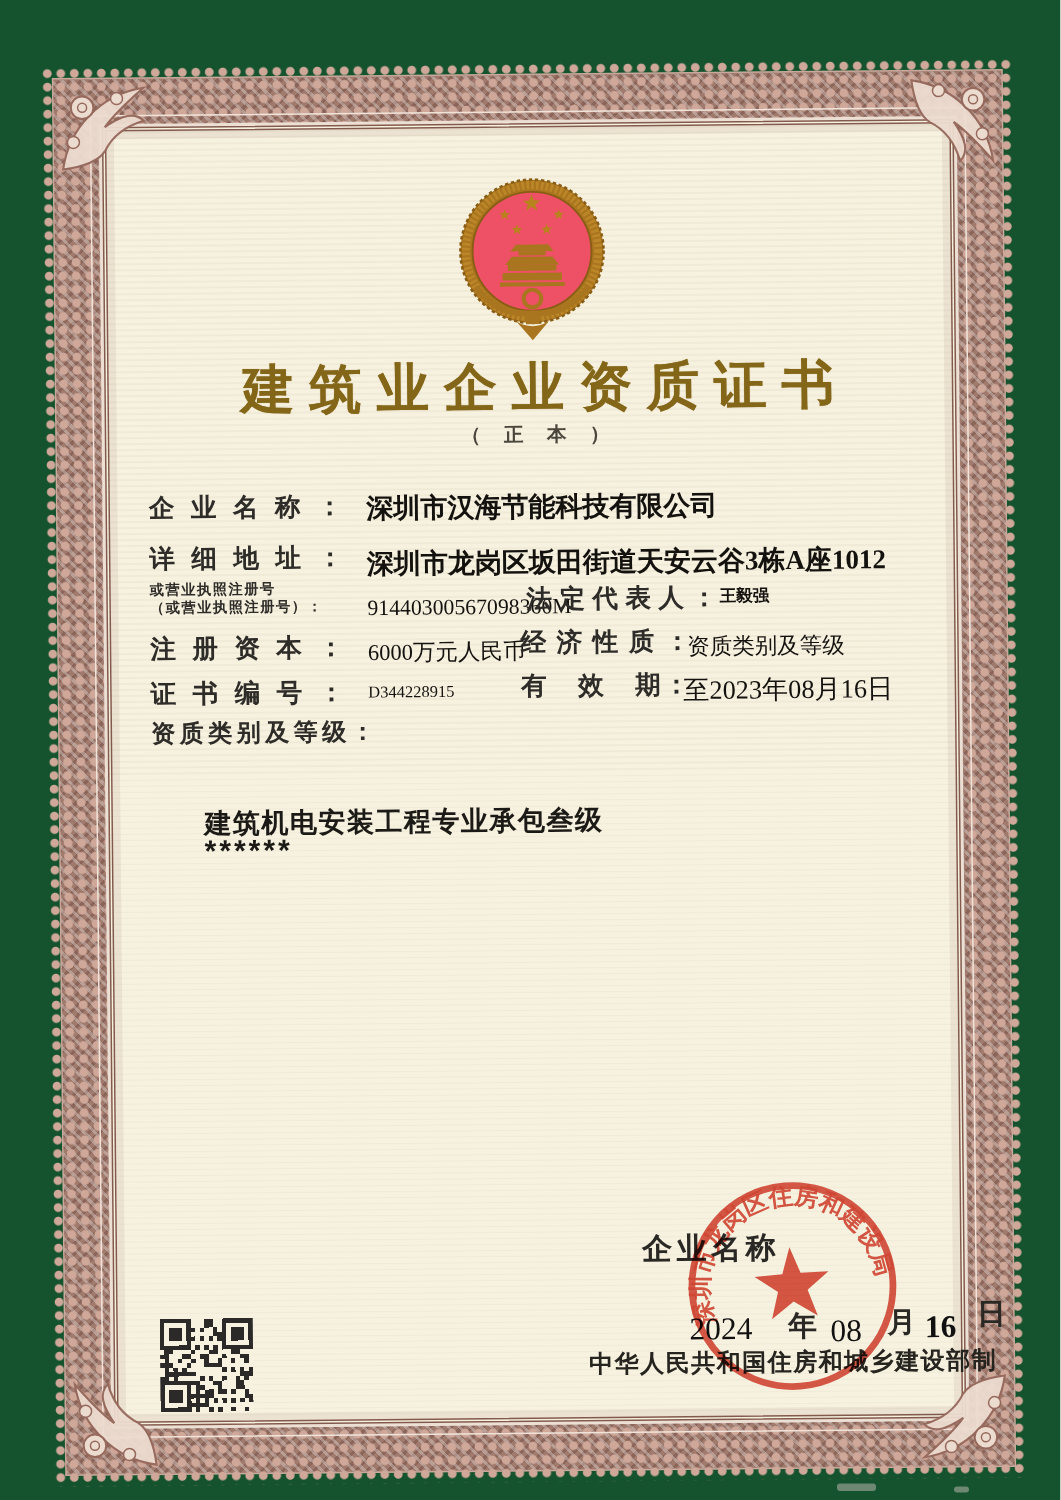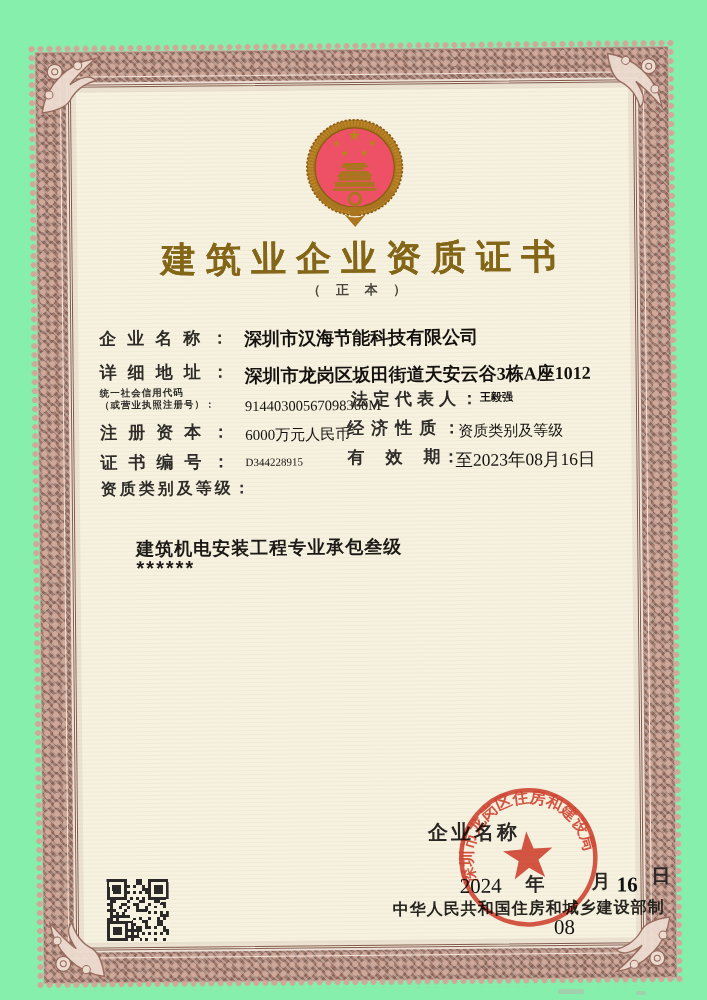--- a/index.html
+++ b/index.html
@@ -1,18 +1,18 @@
 <!DOCTYPE html>
 <html><head>
 <meta charset="utf-8">
 <style>
   html,body{margin:0;padding:0;background:#ffffff;}
   body{width:707px;height:1000px;position:relative;overflow:hidden;
        font-family:"Liberation Sans", sans-serif;}
-  .page{position:absolute;inset:0;background:#86efac;}
+  .page{position:absolute;inset:0;background:#14532d;}
 
   
   .sheet{position:absolute;left:40px;top:50px;width:632px;height:930px;
          transform:rotate(-0.55deg);transform-origin:50% 50%;
          background:
            repeating-linear-gradient(45deg, rgba(255,255,255,.28) 0 2px, rgba(255,255,255,0) 2px 5px),
            repeating-linear-gradient(-45deg, rgba(92,52,44,.30) 0 2px, rgba(92,52,44,0) 2px 5px),
            #a07a6d;
          box-shadow:0 0 0 1px #c9a99b;}
   .sheet::before{content:"";position:absolute;inset:-8px;z-index:-1;
@@ -128,21 +128,21 @@
 
       <div class="abs title" style="left:0;top:150px;">建筑业企业资质证书</div>
       <div class="abs subtitle" style="left:0;top:196px;">（ 正 本 ）</div>
 
       <div class="abs lbl" style="left:26px;top:240px;">企业名称：</div>
       <div class="abs val" style="left:171px;top:241px;font-size:18px;font-weight:bold;">深圳市汉海节能科技有限公司</div>
 
       <div class="abs lbl" style="left:26px;top:274px;">详细地址：</div>
       <div class="abs val" style="left:171px;top:278px;font-size:18px;font-weight:bold;">深圳市龙岗区坂田街道天安云谷3栋A座1012</div>
 
-      <div class="abs lbl-small" style="left:26px;top:300px;">统一社会信用代码</div>
+      <div class="abs lbl-small" style="left:26px;top:300px;">或营业执照注册号</div>
       <div class="abs lbl-small" style="left:26px;top:312px;">（或营业执照注册号）：</div>
       <div class="abs val" style="left:171px;top:312px;font-size:14.5px;">91440300567098360M</div>
 
       <div class="abs lbl2" style="left:277px;top:303px;letter-spacing:5px;">法定代表人：</div>
       <div class="abs val" style="left:406px;top:306px;font-weight:bold;">王毅强</div>
 
       <div class="abs lbl" style="left:26px;top:334px;">注册资本：</div>
       <div class="abs val" style="left:171px;top:340px;font-size:15px;">6000万元人民币</div>
 
       <div class="abs lbl2" style="left:273px;top:332px;letter-spacing:7px;">经济性质：</div>
@@ -167,21 +167,21 @@
           <path id="sealArc" d="M 24,98 A 56,56 0 1 1 128,98" fill="none"></path>
           <text fill="#d43b2a" font-size="16" font-weight="bold" opacity="0.92">
             <textPath href="#sealArc" startOffset="2">深圳市龙岗区住房和建设局</textPath>
           </text>
           <path d="M76,50 L82.1,67.6 L100.7,68 L85.9,79.2 L91.3,97 L76,86.4 L60.7,97 L66.1,79.2 L51.3,68 L69.9,67.6 Z" fill="#d43b2a" opacity="0.92"></path>
         </svg>
       </div>
 
       <div class="abs dnum" style="left:381px;top:790px;">2024</div>
       <div class="abs dunit" style="left:447px;top:788px;">年</div>
-      <div class="abs dnum" style="left:475px;top:792px;margin-top:40px;">08</div>
+      <div class="abs dnum" style="left:475px;top:792px;">08</div>
       <div class="abs dunit" style="left:513px;top:786px;">月</div>
       <div class="abs dnum" style="left:538px;top:790px;font-weight:bold;">16</div>
       <div class="abs dunit" style="left:573px;top:781px;">日</div>
 
       <div class="abs ministry" style="left:314px;top:815px;">中华人民共和国住房和城乡建设部制</div>
 
       <div class="abs" style="left:28px;top:790px;">
         <svg id="qrsvg" viewBox="0 0 63 63" width="62" height="66" shape-rendering="crispEdges">
           <rect x="0" y="0" width="63" height="63" fill="#f7f2e0"></rect>
           <g fill="#2b2a28">

